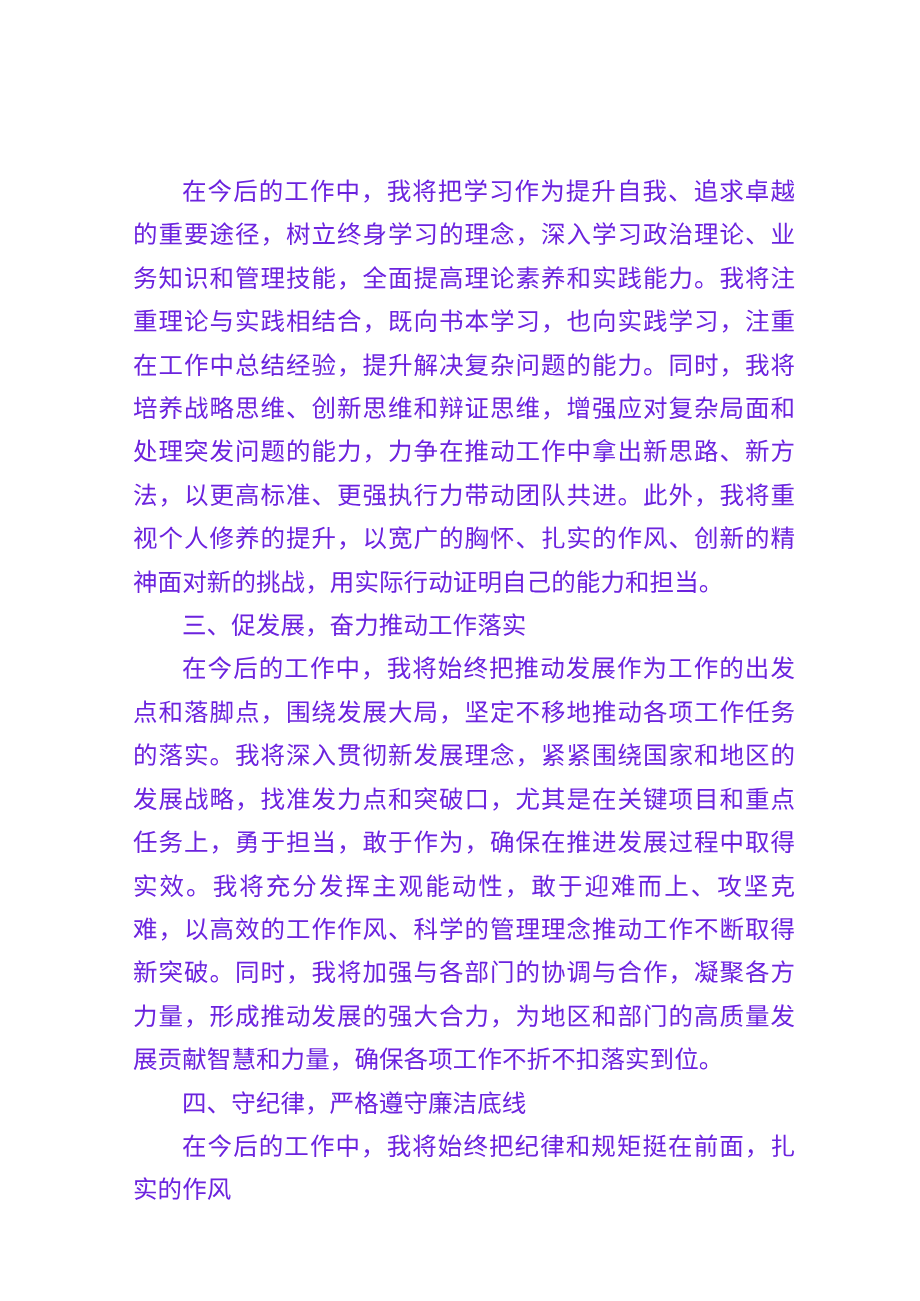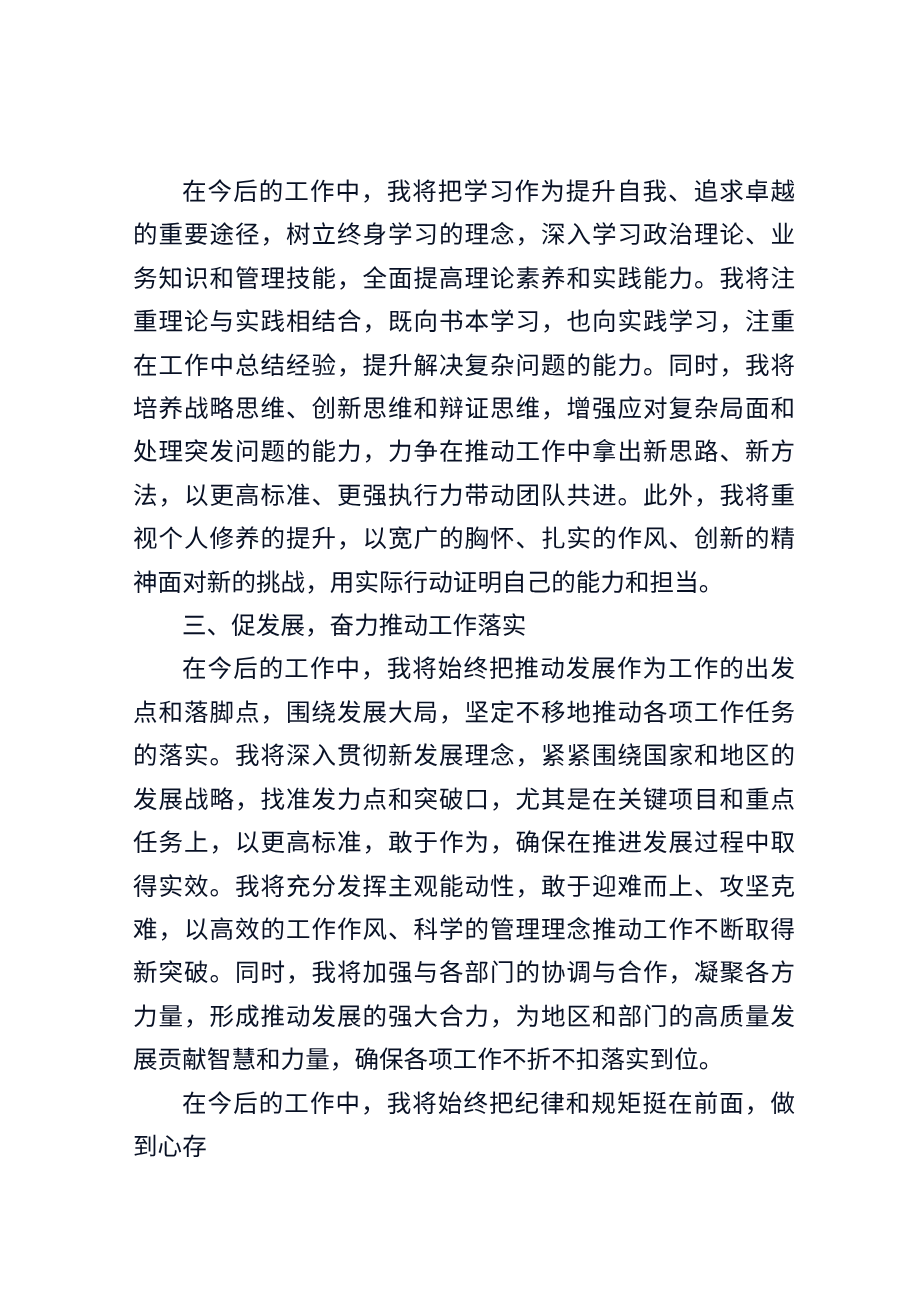--- a/index.html
+++ b/index.html
@@ -22,21 +22,21 @@
     left: 133px;
     top: 170px;
     width: 662px;
   }
   .para {
     margin: 0;
     padding: 0;
     font-family: Liberation Sans, sans-serif;
     font-size: 24.5px;
     line-height: 43.4px;
-    color: #0f172a;
+    color: #6d28d9;
     text-align: justify;
     text-justify: inter-character;
     text-align-last: left;
     letter-spacing: 0.1px;
     word-break: break-all;
     font-weight: 400;
     -webkit-font-smoothing: antialiased;
   }
   .para.indent {
     text-indent: 49px;
@@ -53,19 +53,20 @@
 </head>
 <body>
 
 <div class="page">
   <div class="doc-body">
 
     <p class="para indent">在今后的工作中，我将把学习作为提升自我、追求卓越的重要途径，树立终身学习的理念，深入学习政治理论、业务知识和管理技能，全面提高理论素养和实践能力。我将注重理论与实践相结合，既向书本学习，也向实践学习，注重在工作中总结经验，提升解决复杂问题的能力。同时，我将培养战略思维、创新思维和辩证思维，增强应对复杂局面和处理突发问题的能力，力争在推动工作中拿出新思路、新方法，以更高标准、更强执行力带动团队共进。此外，我将重视个人修养的提升，以宽广的胸怀、扎实的作风、创新的精神面对新的挑战，用实际行动证明自己的能力和担当。</p>
 
     <p class="para heading">三、促发展，奋力推动工作落实</p>
 
-    <p class="para indent">在今后的工作中，我将始终把推动发展作为工作的出发点和落脚点，围绕发展大局，坚定不移地推动各项工作任务的落实。我将深入贯彻新发展理念，紧紧围绕国家和地区的发展战略，找准发力点和突破口，尤其是在关键项目和重点任务上，以更高标准，敢于作为，确保在推进发展过程中取得实效。我将充分发挥主观能动性，敢于迎难而上、攻坚克难，以高效的工作作风、科学的管理理念推动工作不断取得新突破。同时，我将加强与各部门的协调与合作，凝聚各方力量，形成推动发展的强大合力，为地区和部门的高质量发展贡献智慧和力量，确保各项工作不折不扣落实到位。</p>
+    <p class="para indent">在今后的工作中，我将始终把推动发展作为工作的出发点和落脚点，围绕发展大局，坚定不移地推动各项工作任务的落实。我将深入贯彻新发展理念，紧紧围绕国家和地区的发展战略，找准发力点和突破口，尤其是在关键项目和重点任务上，勇于担当，敢于作为，确保在推进发展过程中取得实效。我将充分发挥主观能动性，敢于迎难而上、攻坚克难，以高效的工作作风、科学的管理理念推动工作不断取得新突破。同时，我将加强与各部门的协调与合作，凝聚各方力量，形成推动发展的强大合力，为地区和部门的高质量发展贡献智慧和力量，确保各项工作不折不扣落实到位。</p>
 
+    <p class="para heading">四、守纪律，严格遵守廉洁底线</p>
 
-    <p class="para indent">在今后的工作中，我将始终把纪律和规矩挺在前面，做到心存</p>
+    <p class="para indent">在今后的工作中，我将始终把纪律和规矩挺在前面，扎实的作风</p>
 
   </div>
 </div>
 
 </body></html>

